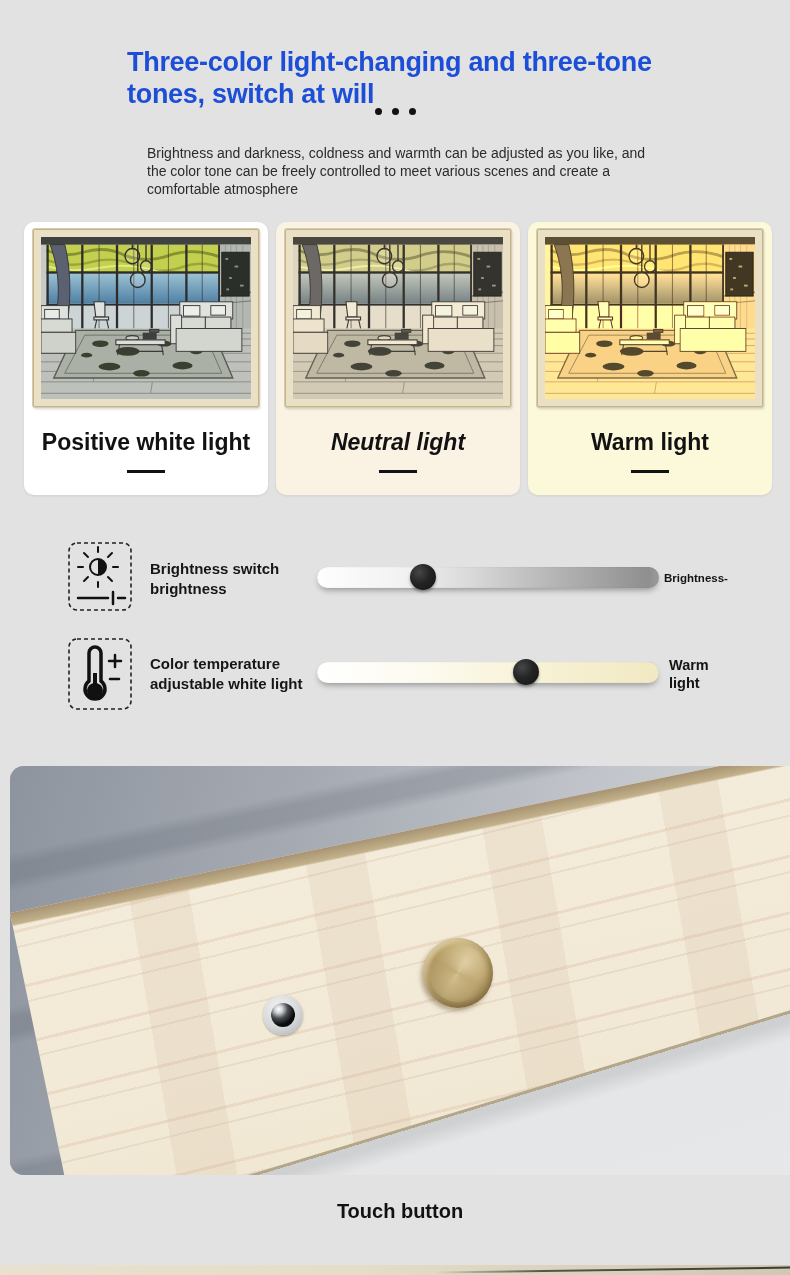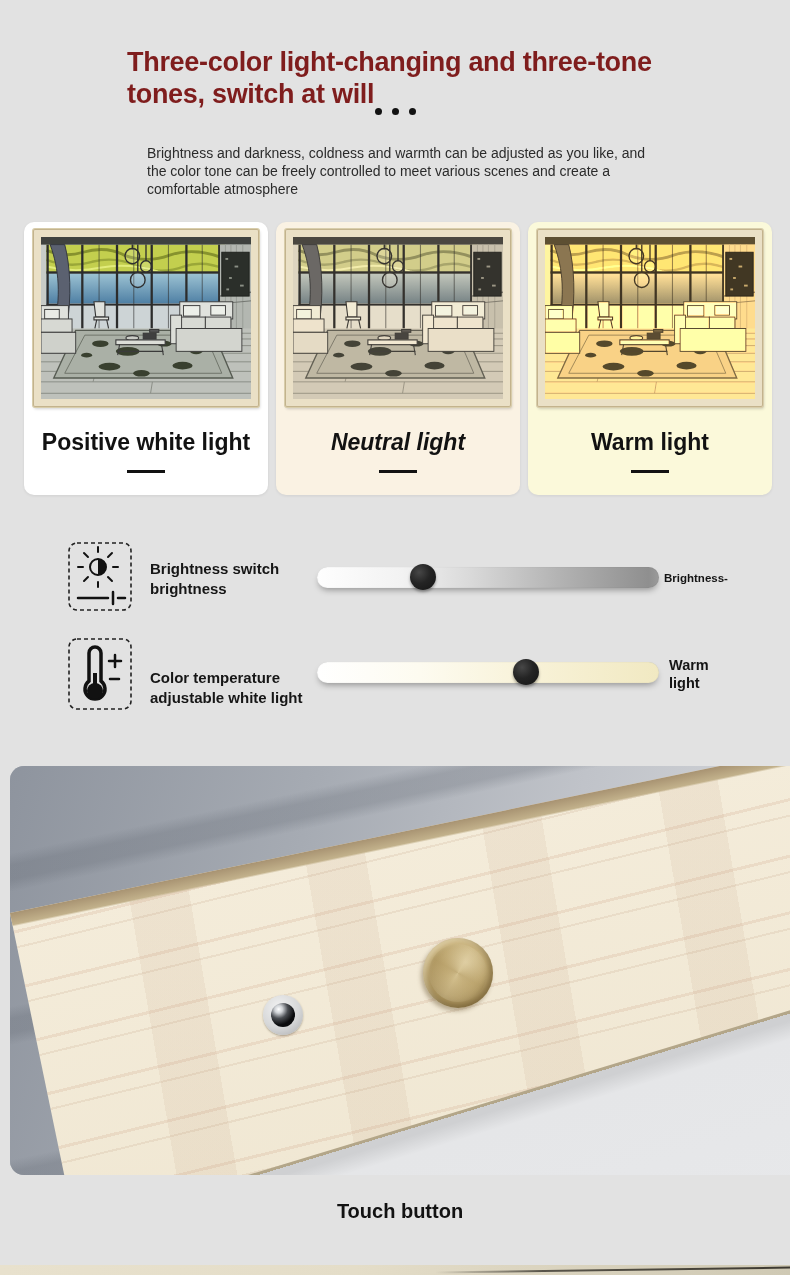--- a/index.html
+++ b/index.html
@@ -5,21 +5,21 @@
   html,body{margin:0;padding:0;}
   body{
     width:790px;height:1275px;position:relative;overflow:hidden;
     background:#e2e2e2;
     font-family:"Liberation Sans",sans-serif;
     -webkit-font-smoothing:antialiased;
   }
   
   .title{
     position:absolute;left:127px;top:28px;width:565px;
-    font-size:27px;font-weight:700;color:#7f1d1d;line-height:1.2;letter-spacing:-.3px;
+    font-size:27px;font-weight:700;color:#1d4ed8;line-height:1.2;letter-spacing:-.3px;
   }
   .dots{position:absolute;left:0;right:0;top:108px;display:flex;justify-content:center;gap:10px;}
   .dots .dot{width:7px;height:7px;border-radius:50%;background:#121212;}
   .desc{
     position:absolute;left:147px;top:131px;width:505px;
     font-size:14px;font-weight:400;color:#2b2b2b;line-height:1.27;
   }
   
   .modes{position:absolute;left:24px;top:222px;display:flex;gap:8px;}
   .card{width:244px;height:273px;border-radius:10px;box-shadow:0 1px 3px rgba(0,0,0,.08);}
@@ -38,21 +38,21 @@
   .tint-warm{filter:sepia(.85) saturate(1.8) brightness(1.04);}
   .mode-label{margin-top:22px;text-align:center;font-size:23px;font-weight:700;color:#121212;}
   .mode-underline{width:38px;height:2.5px;background:#121212;margin:14px auto 0;}
   
   .controls{position:absolute;left:0;top:510px;width:790px;height:250px;}
   .icon-box{position:absolute;left:67px;}
   .icon-box.row1{top:31px;}
   .icon-box.row2{top:127px;}
   .ctrl-label{position:absolute;left:150px;font-size:15px;font-weight:700;color:#161616;line-height:1.33;width:165px;}
   .ctrl-label.row1{top:49px;}
-  .ctrl-label.row2{top:158px;}
+  .ctrl-label.row2{top:144px;}
   .track{
     position:absolute;left:317px;width:342px;height:21px;border-radius:11px;
     box-shadow:0 4px 6px -2px rgba(0,0,0,.35), inset 0 0 1px rgba(0,0,0,.2);
   }
   .track.row1{top:57px;background:linear-gradient(90deg,#fefefe 0%,#f2f2f2 25%,#d9d9d9 45%,#b4b4b4 70%,#8f8f8f 97%,#9b9b9b 100%);}
   .track.row2{top:152px;background:linear-gradient(90deg,#ffffff 0%,#fdfbf0 30%,#f8f2d8 62%,#f1e9c2 100%);}
   .knob{
     position:absolute;top:-3px;width:26px;height:26px;border-radius:50%;
     background:radial-gradient(circle at 35% 32%,#474747 0%,#242424 45%,#141414 100%);
     box-shadow:0 2px 3px rgba(0,0,0,.35);

